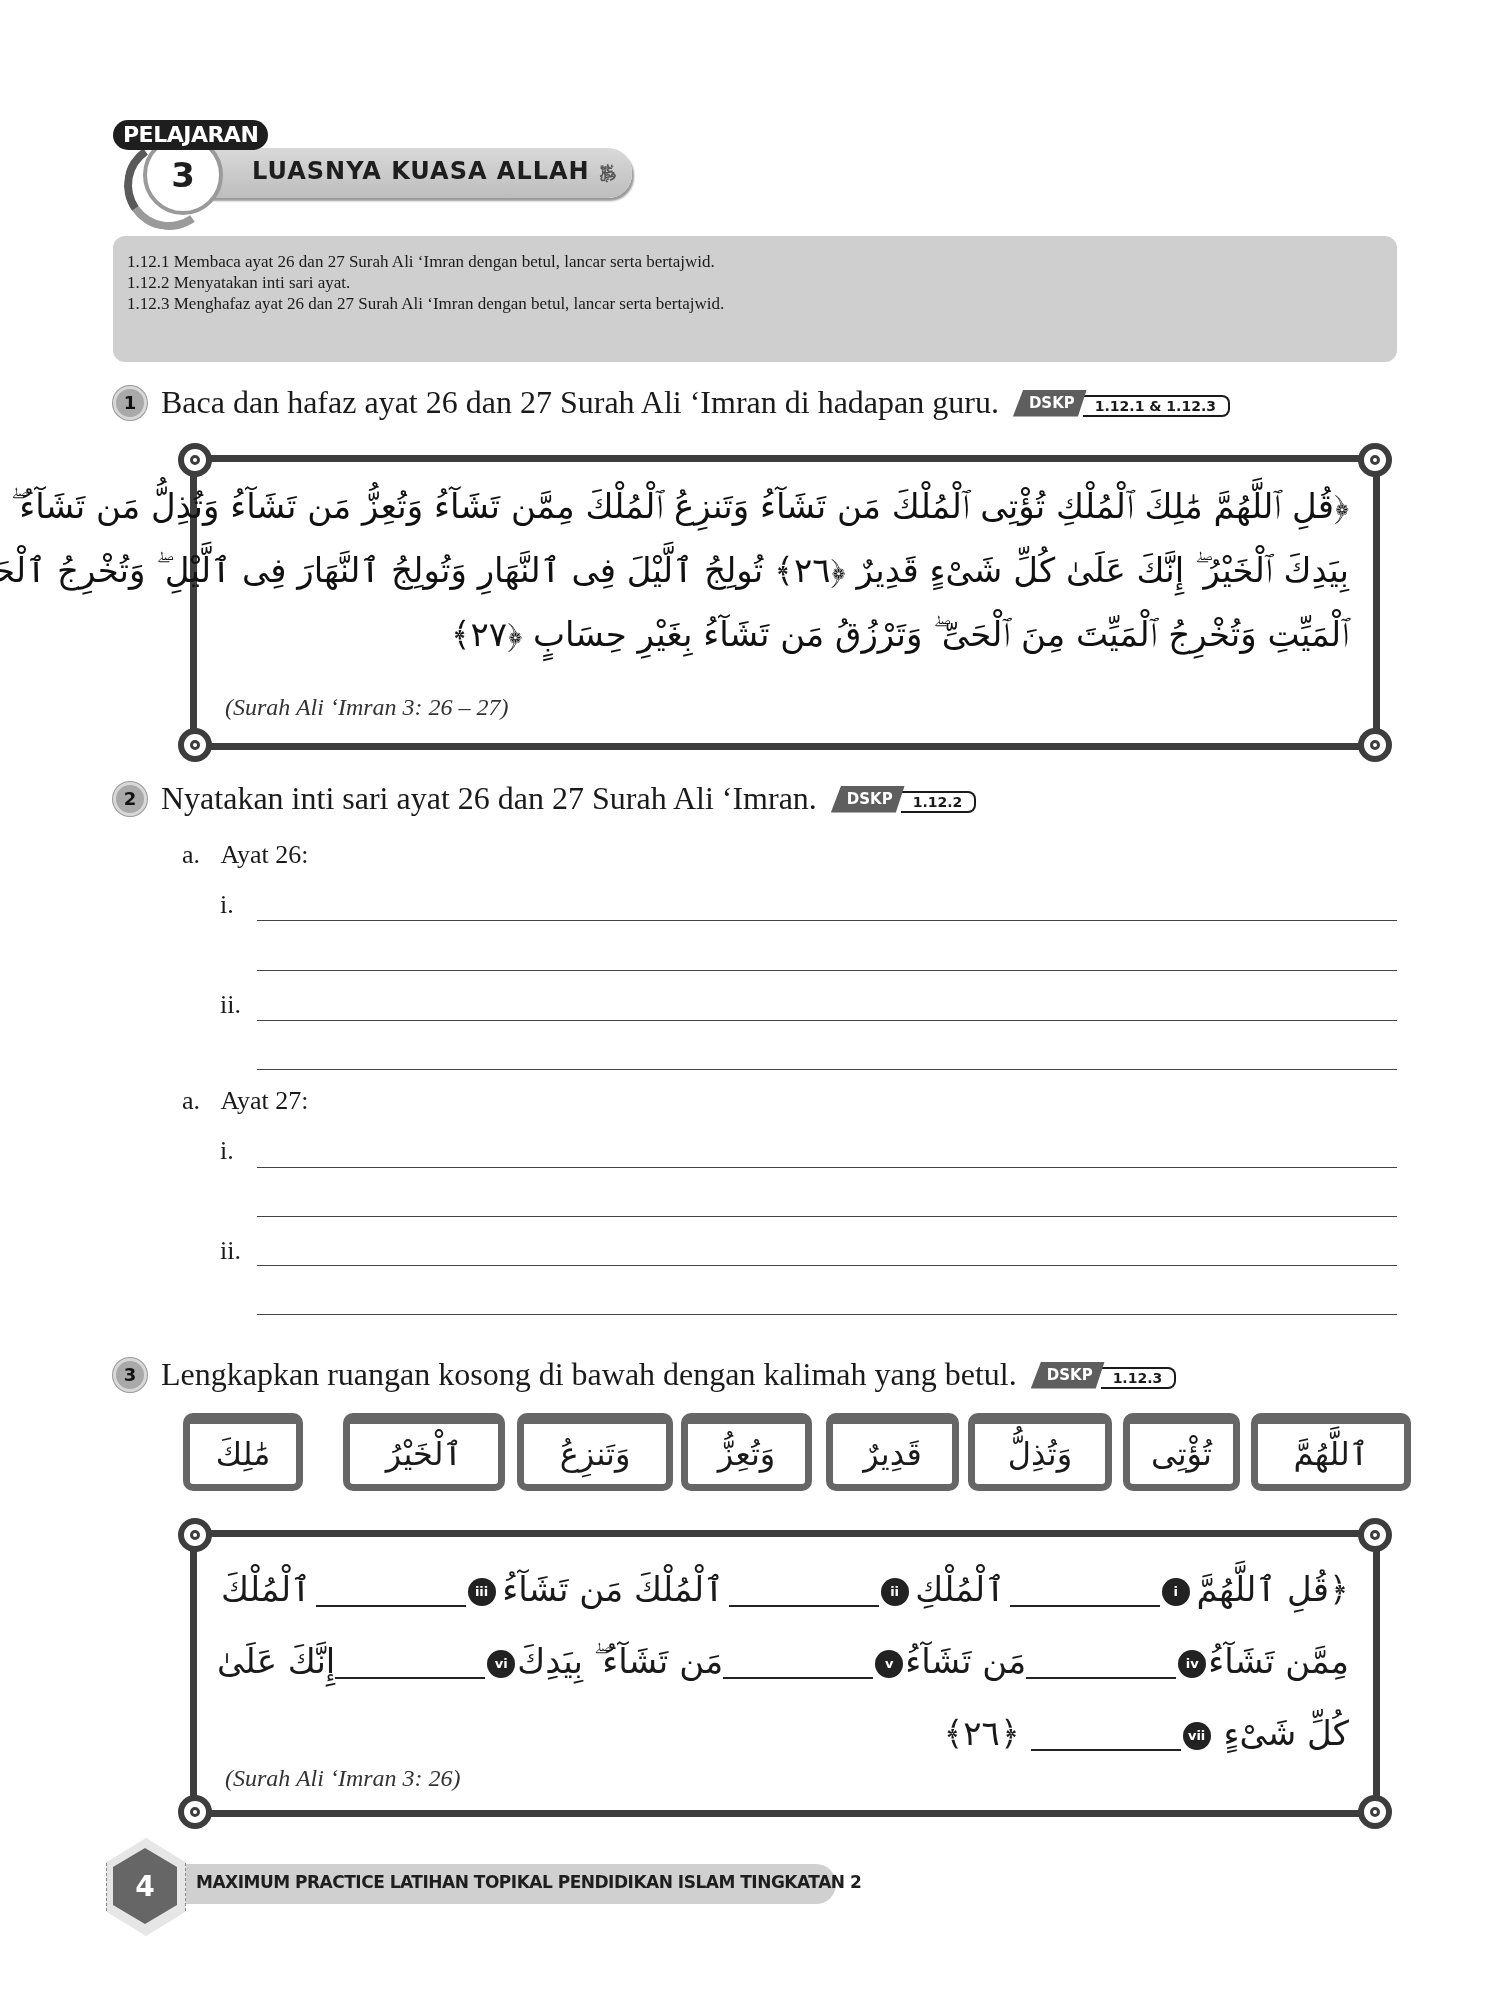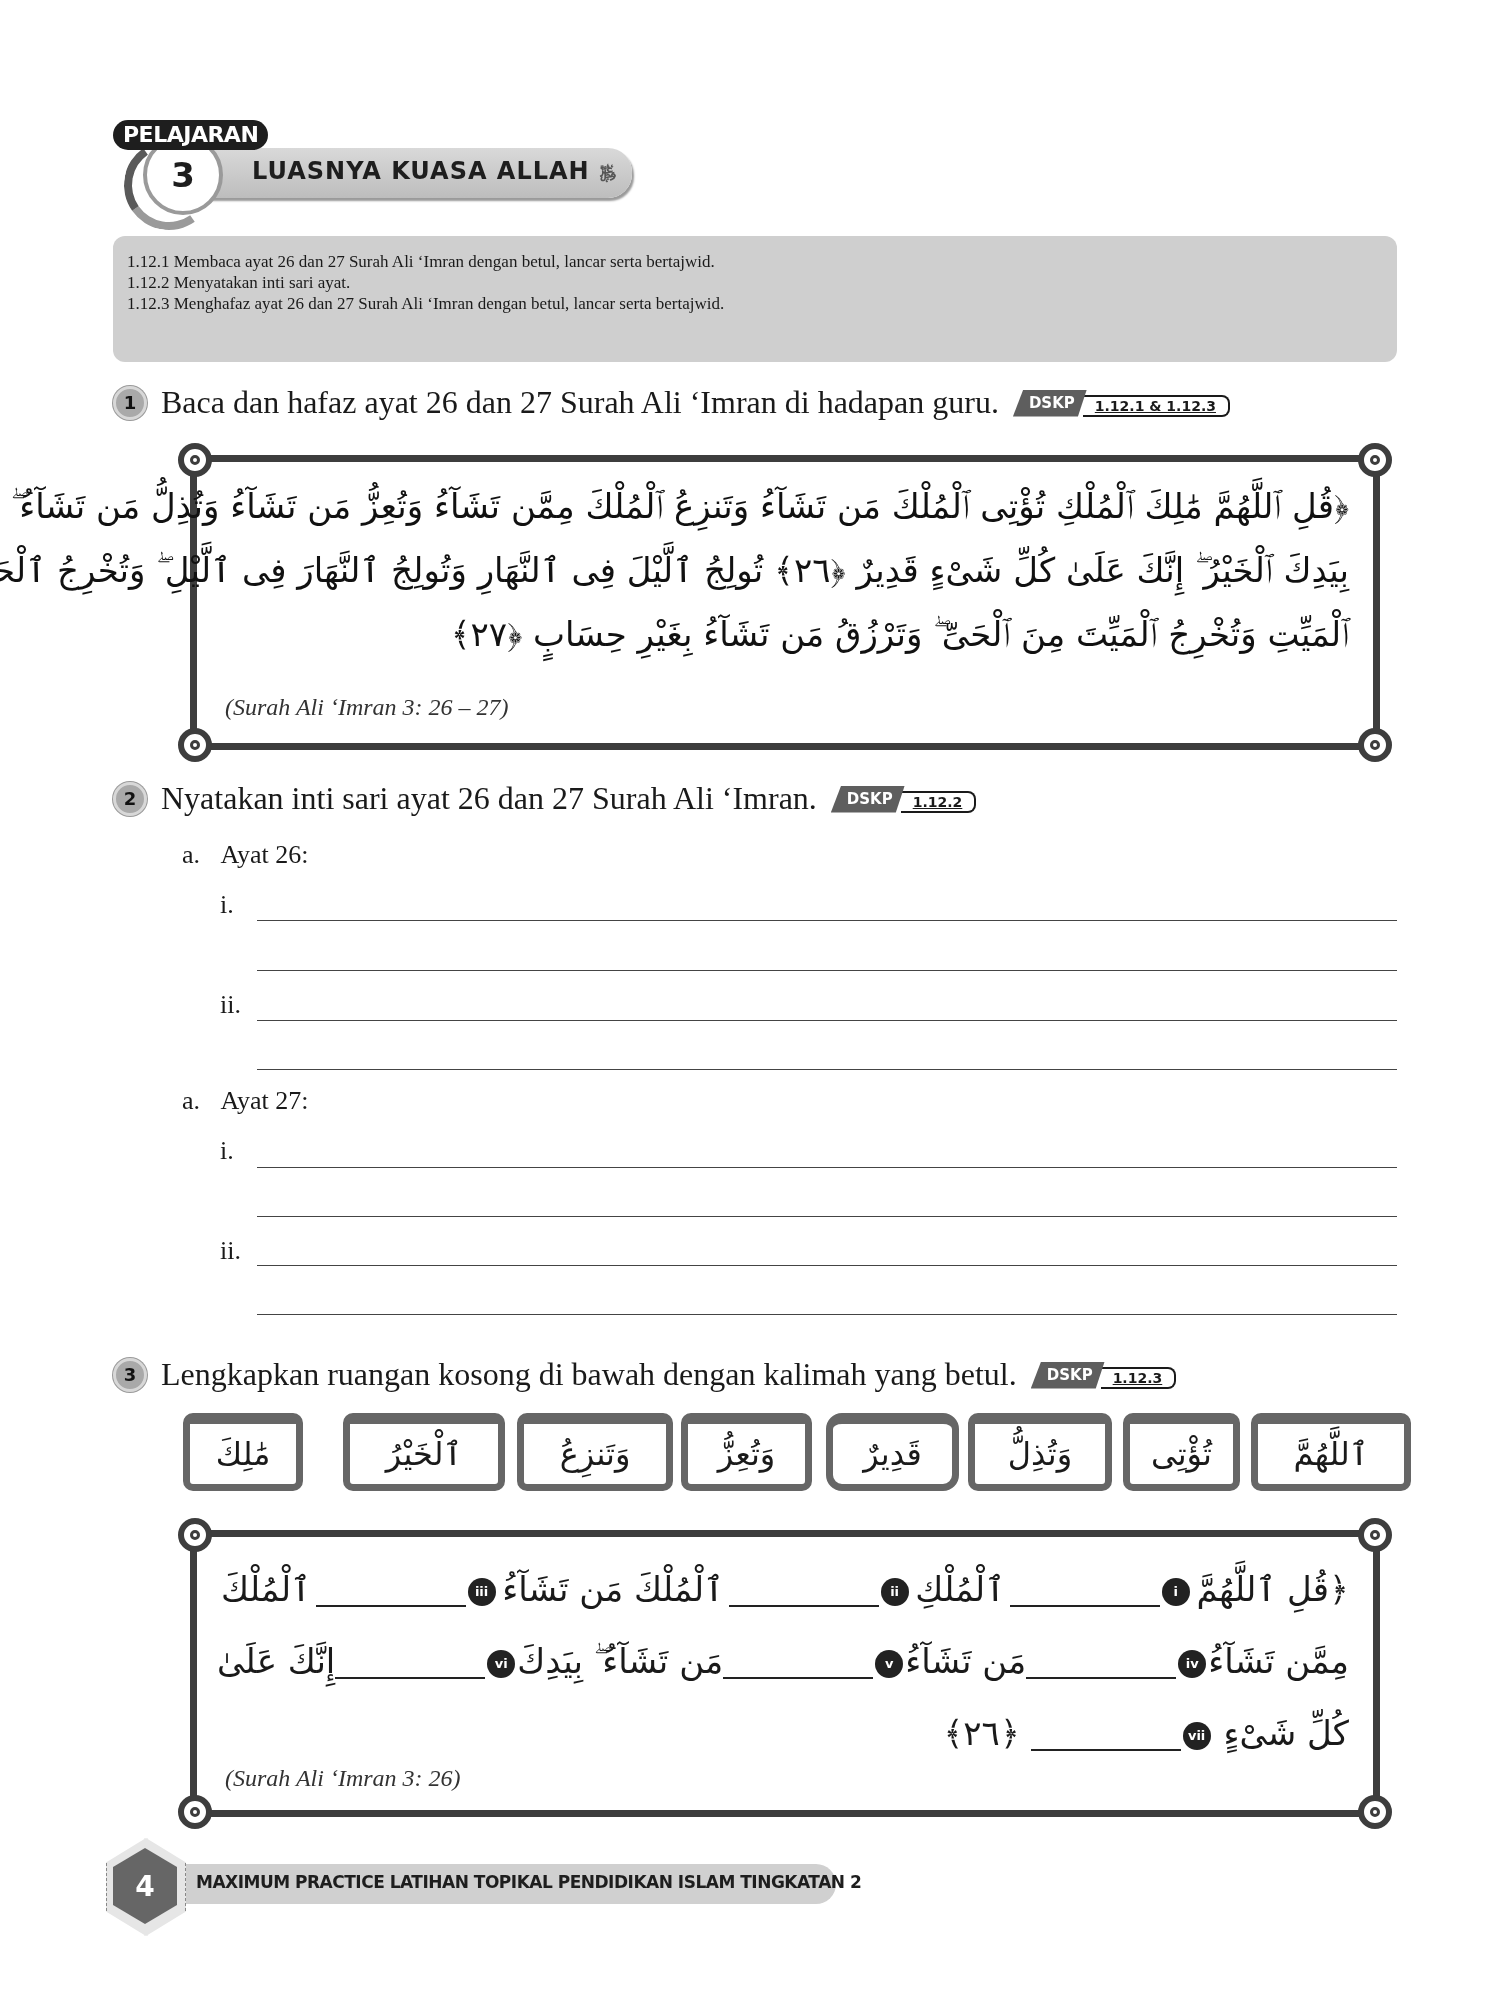--- a/index.html
+++ b/index.html
@@ -31,21 +31,21 @@
 
   
   .qnum { width:34px; height:34px; border-radius:50%; background:#a9a9a9; border:3px solid #d8d8d8;
     box-shadow:0 0 0 1px #999; display:flex; align-items:center; justify-content:center;
     font-family:"DejaVu Sans", sans-serif; font-weight:bold; font-size:18px; color:#111; box-sizing:border-box; }
   .qtext { font-size:32px; }
   .dskp { display:flex; align-items:flex-end; height:28px; }
   .dskp-tag { background:#5e5e5e; color:#fff; font-family:"DejaVu Sans", sans-serif; font-weight:bold; font-size:15px;
     padding:2px 12px 3px 16px; clip-path:polygon(14% 0, 100% 0, 88% 100%, 0 100%); height:22px; line-height:22px; }
   .dskp-code { border:2px solid #1a1a1a; border-left:none; border-radius:0 8px 8px 0; font-family:"DejaVu Sans", sans-serif;
-    font-weight:bold; font-size:14px; padding:0 12px; height:18px; line-height:18px; margin-left:-4px; background:#fff;text-decoration:underline; }
+    font-weight:bold; font-size:14px; padding:0 12px; height:18px; line-height:18px; margin-left:-4px; background:#fff; }
 
   
   .frame { border:7px solid #3d3d3d; border-radius:4px; box-sizing:border-box; background:#fff; }
   .orn { position:absolute; width:34px; height:34px; border-radius:50%; border:6px solid #3d3d3d; background:#fff;
     box-sizing:border-box; }
   .orn::after { content:""; position:absolute; left:6px; top:6px; width:10px; height:10px; border-radius:50%;
     border:3px solid #3d3d3d; box-sizing:border-box; }
   .arabic { font-family:"DejaVu Sans", sans-serif; direction:rtl; text-align:justify; color:#111; }
   .arabic-line { font-size:34px; line-height:64px; white-space:nowrap; }
   .ref { font-style:italic; font-size:24px; color:#333; }
@@ -151,21 +151,21 @@
   <div class="dskp">
     <span class="dskp-tag">DSKP</span>
     <span class="dskp-code">1.12.3</span>
   </div>
 </div>
 
 <div class="abs choice" style="left:183px;top:1413px;width:120px;">مَٰلِكَ</div>
 <div class="abs choice" style="left:343px;top:1413px;width:162px;">ٱلْخَيْرُ</div>
 <div class="abs choice" style="left:517px;top:1413px;width:156px;">وَتَنزِعُ</div>
 <div class="abs choice" style="left:681px;top:1413px;width:131px;">وَتُعِزُّ</div>
-<div class="abs choice" style="left:826px;top:1413px;width:133px;border-radius:16px;">قَدِيرٌ</div>
+<div class="abs choice" style="left:826px;top:1413px;width:133px;">قَدِيرٌ</div>
 <div class="abs choice" style="left:968px;top:1413px;width:144px;">وَتُذِلُّ</div>
 <div class="abs choice" style="left:1123px;top:1413px;width:117px;">تُؤْتِى</div>
 <div class="abs choice" style="left:1251px;top:1413px;width:160px;">ٱللَّهُمَّ</div>
 
 <div class="abs frame" style="left:190px;top:1530px;width:1190px;height:287px;">
   <div style="position:absolute;left:24px;right:24px;top:16px;">
     <div class="fill-line" style="display:flex;justify-content:space-between;">
       <span>﴿قُلِ ٱللَّهُمَّ</span>
       <span><span class="blank-num">i</span><span class="blank"></span></span>
       <span>ٱلْمُلْكِ</span>

